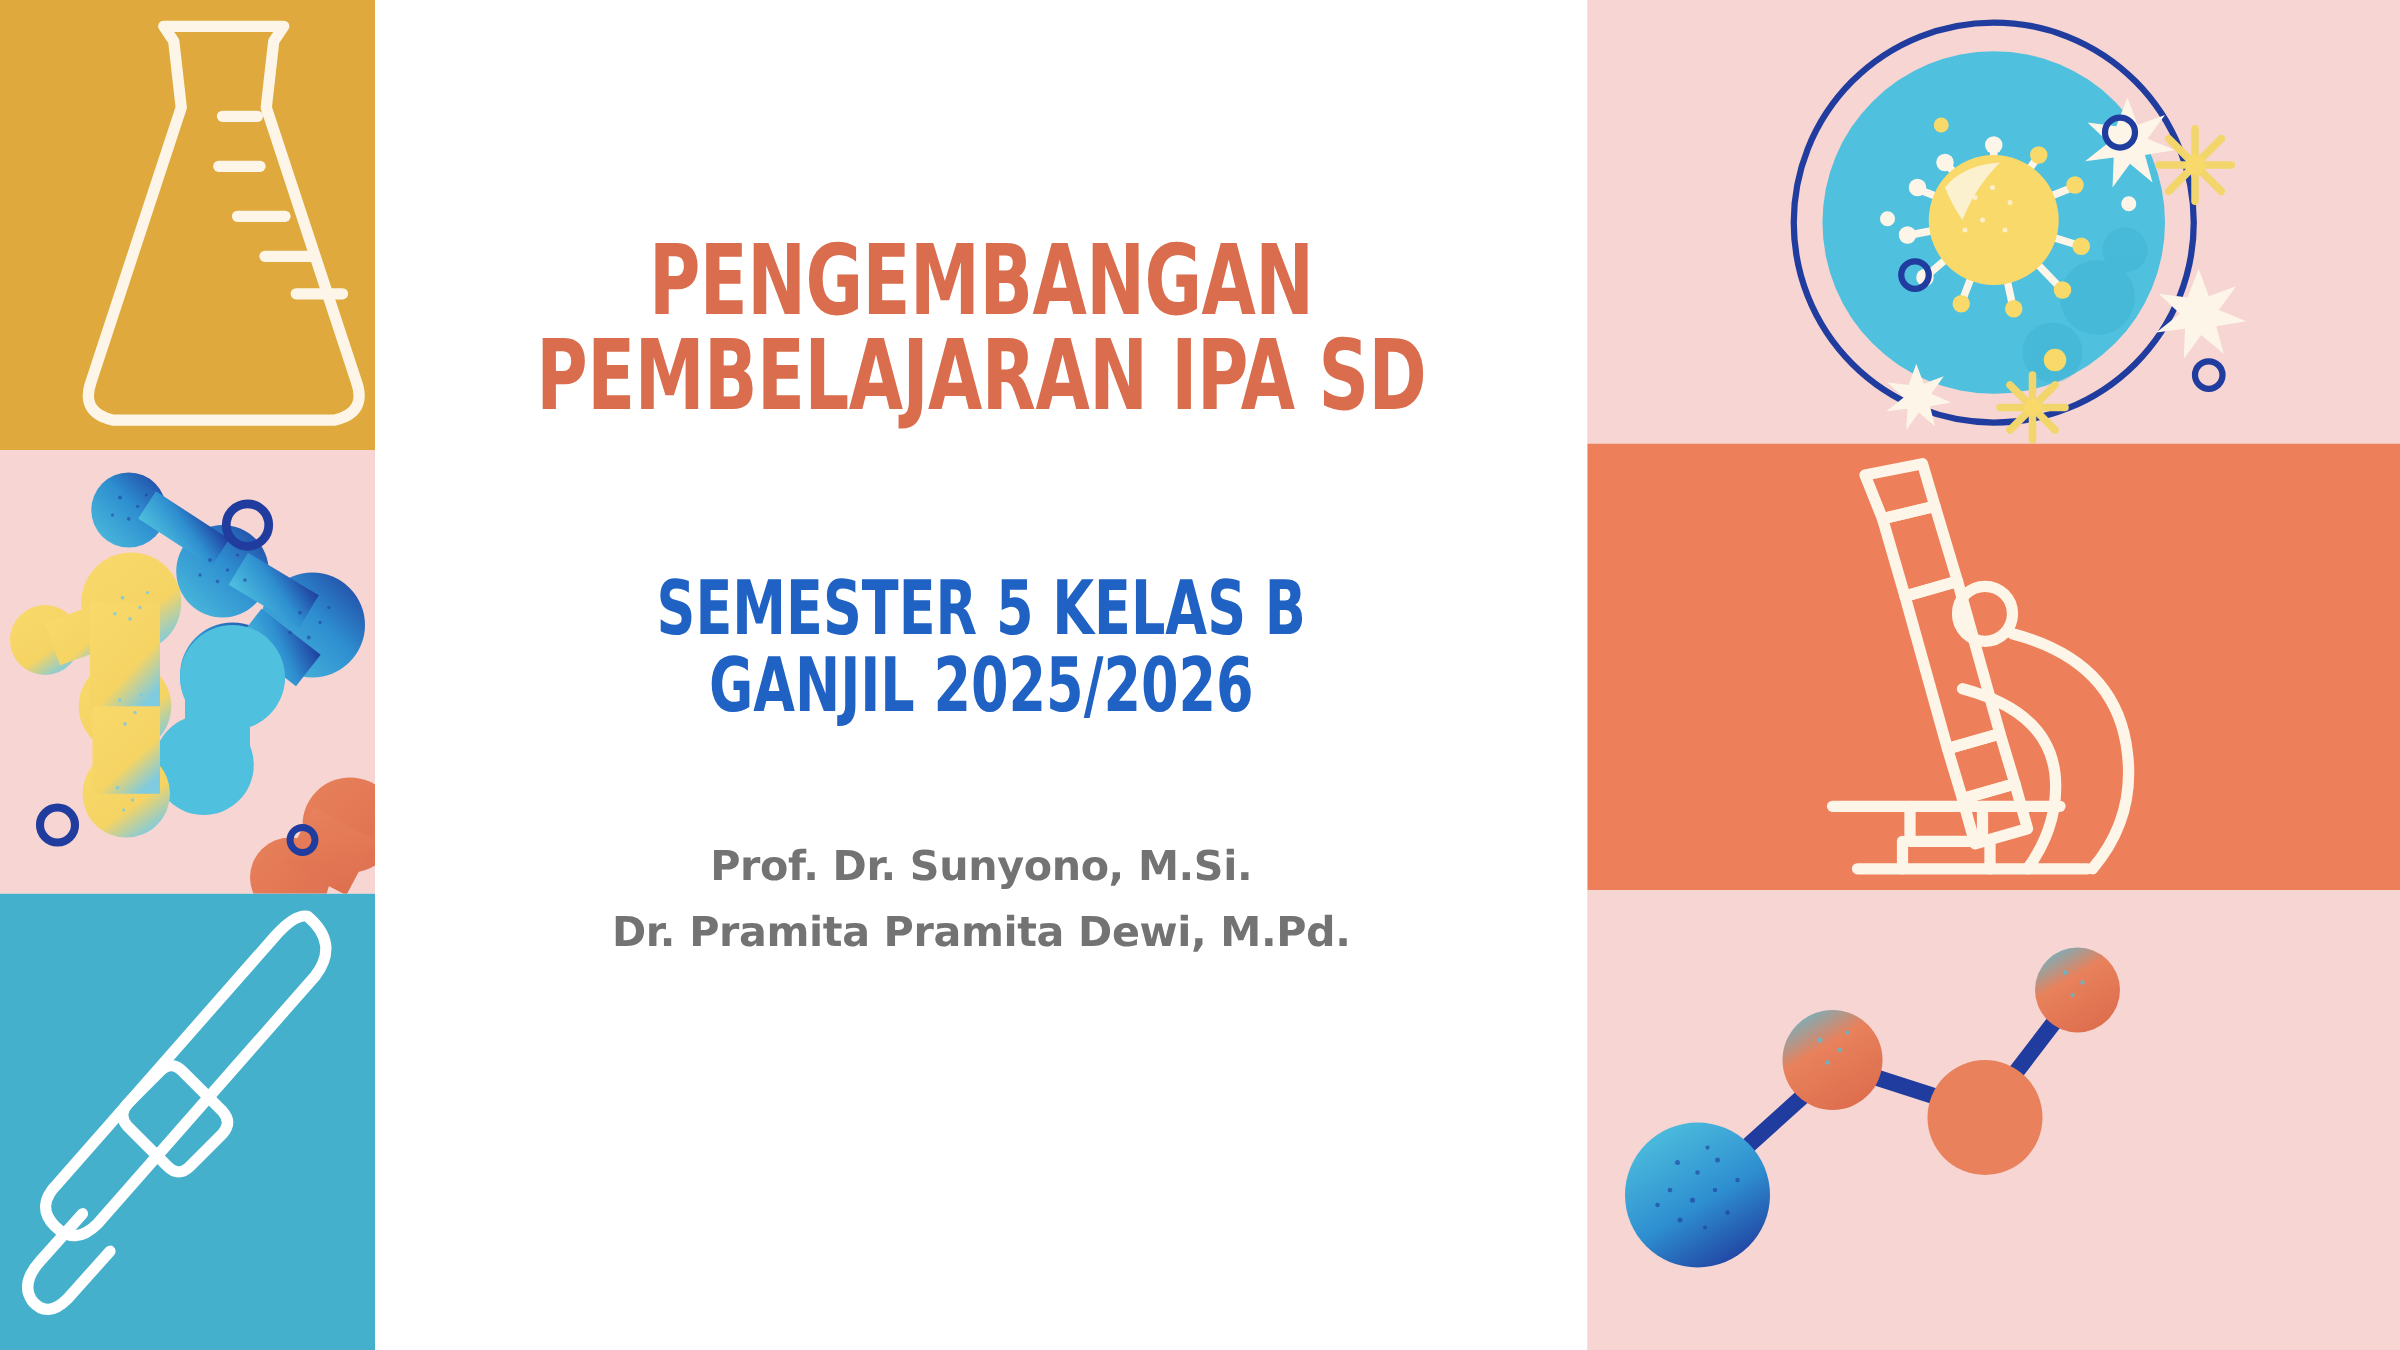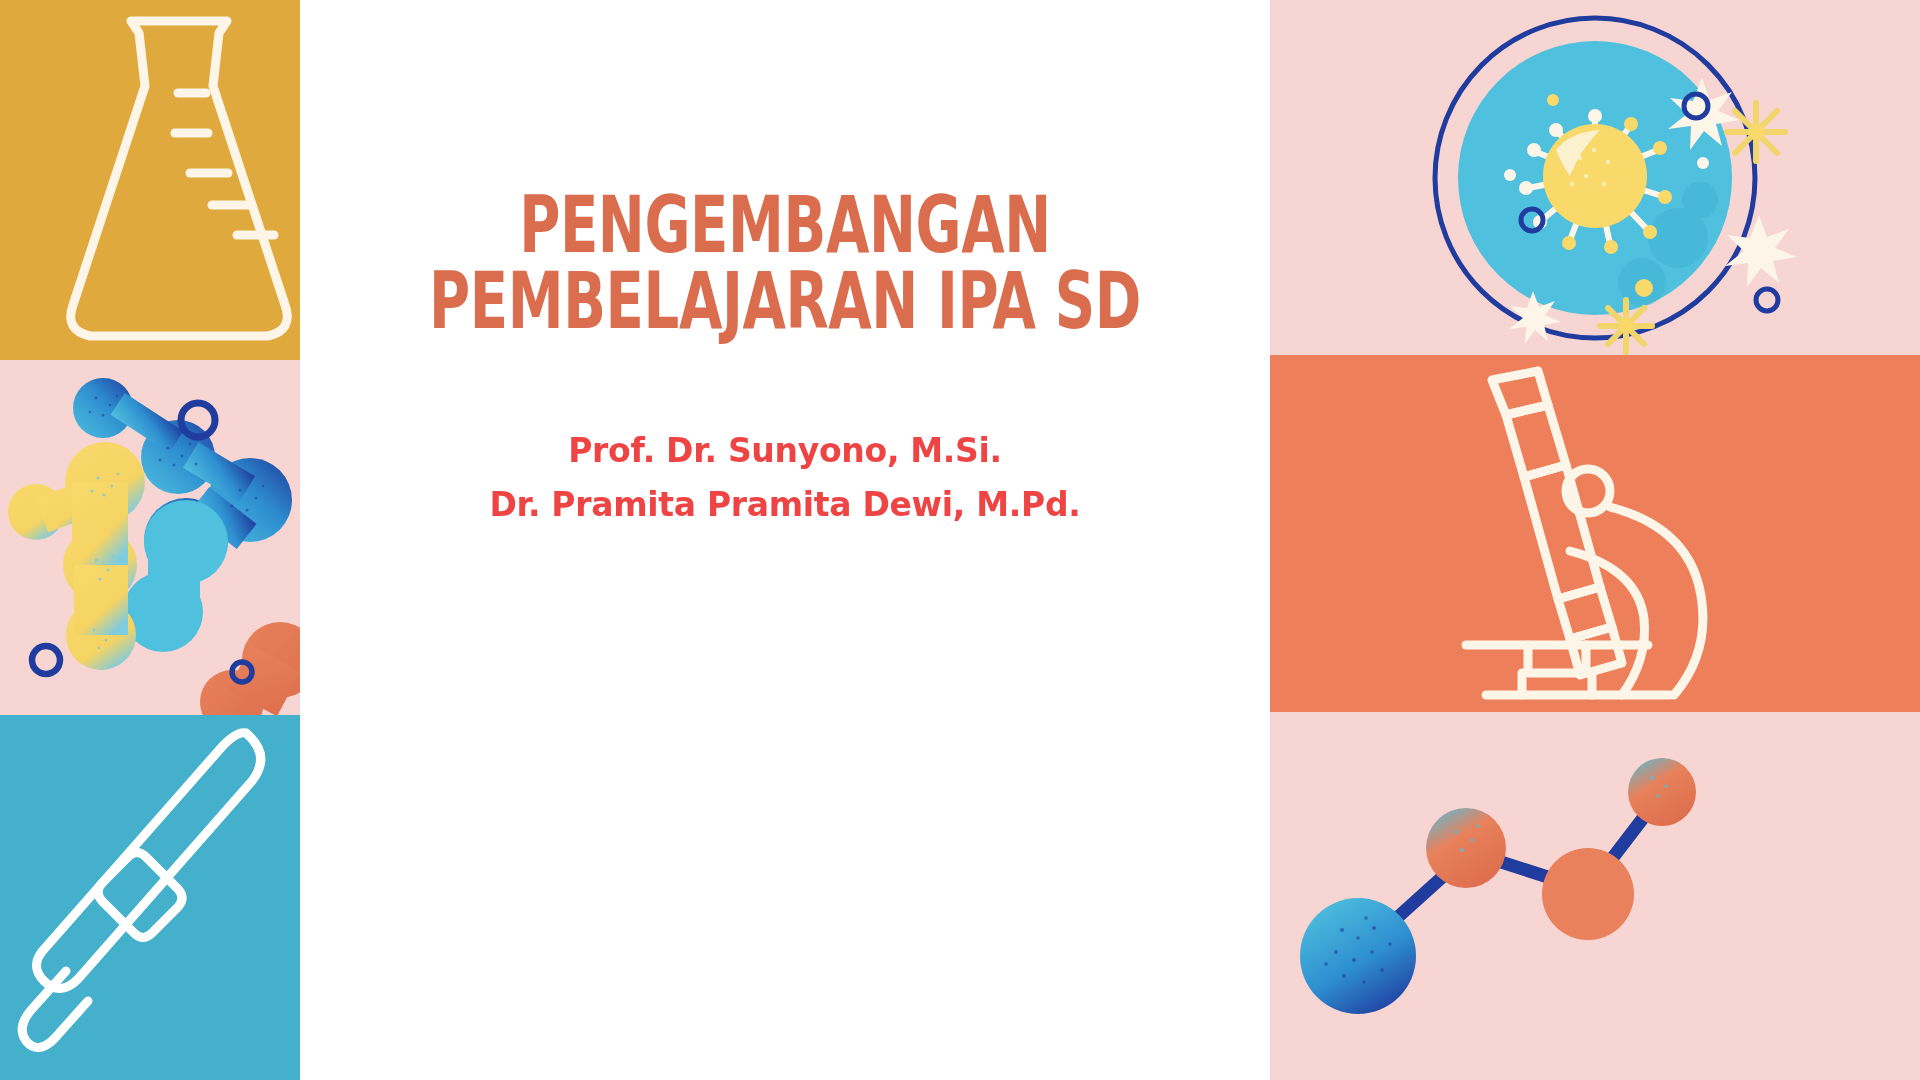--- a/index.html
+++ b/index.html
@@ -52,21 +52,21 @@
     text-transform:uppercase;
     transform:scaleX(0.80);
     transform-origin:center;
     white-space:nowrap;
   }
 
   .authors-block{margin-top:85px;text-align:center;width:100%;}
   .author-line{
     font-family:"DejaVu Sans","Liberation Sans",sans-serif;
     font-weight:700;
-    color:#ef4444;
+    color:#737373;
     font-size:33px;
     line-height:1.62;
     letter-spacing:-0.3px;
     white-space:nowrap;
   }
 
   svg{display:block;}
 </style>
 </head>
 <body>
@@ -203,20 +203,24 @@
     </div>
   </div>
 
   <div class="center">
 
     <div class="title-block">
       <div class="title-line">PENGEMBANGAN</div>
       <div class="title-line">PEMBELAJARAN IPA SD</div>
     </div>
 
+    <div class="subtitle-block">
+      <div class="subtitle-line">SEMESTER 5 KELAS B</div>
+      <div class="subtitle-line">GANJIL 2025/2026</div>
+    </div>
 
     <div class="authors-block">
       <div class="author-line">Prof. Dr. Sunyono, M.Si.</div>
       <div class="author-line">Dr. Pramita Pramita Dewi, M.Pd.</div>
     </div>
   </div>
 
   <div class="right-strip">
 
     <div class="rp p-petri">

